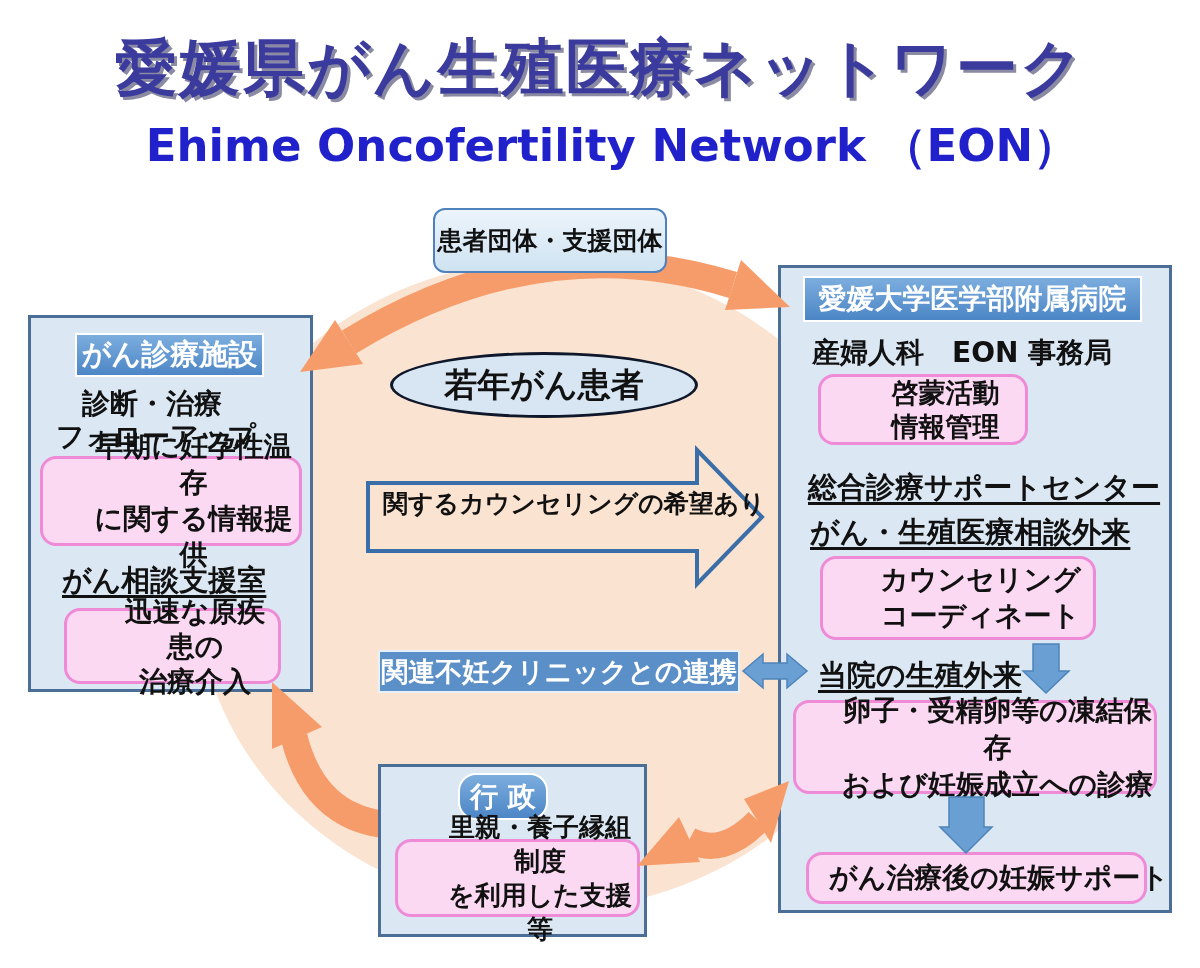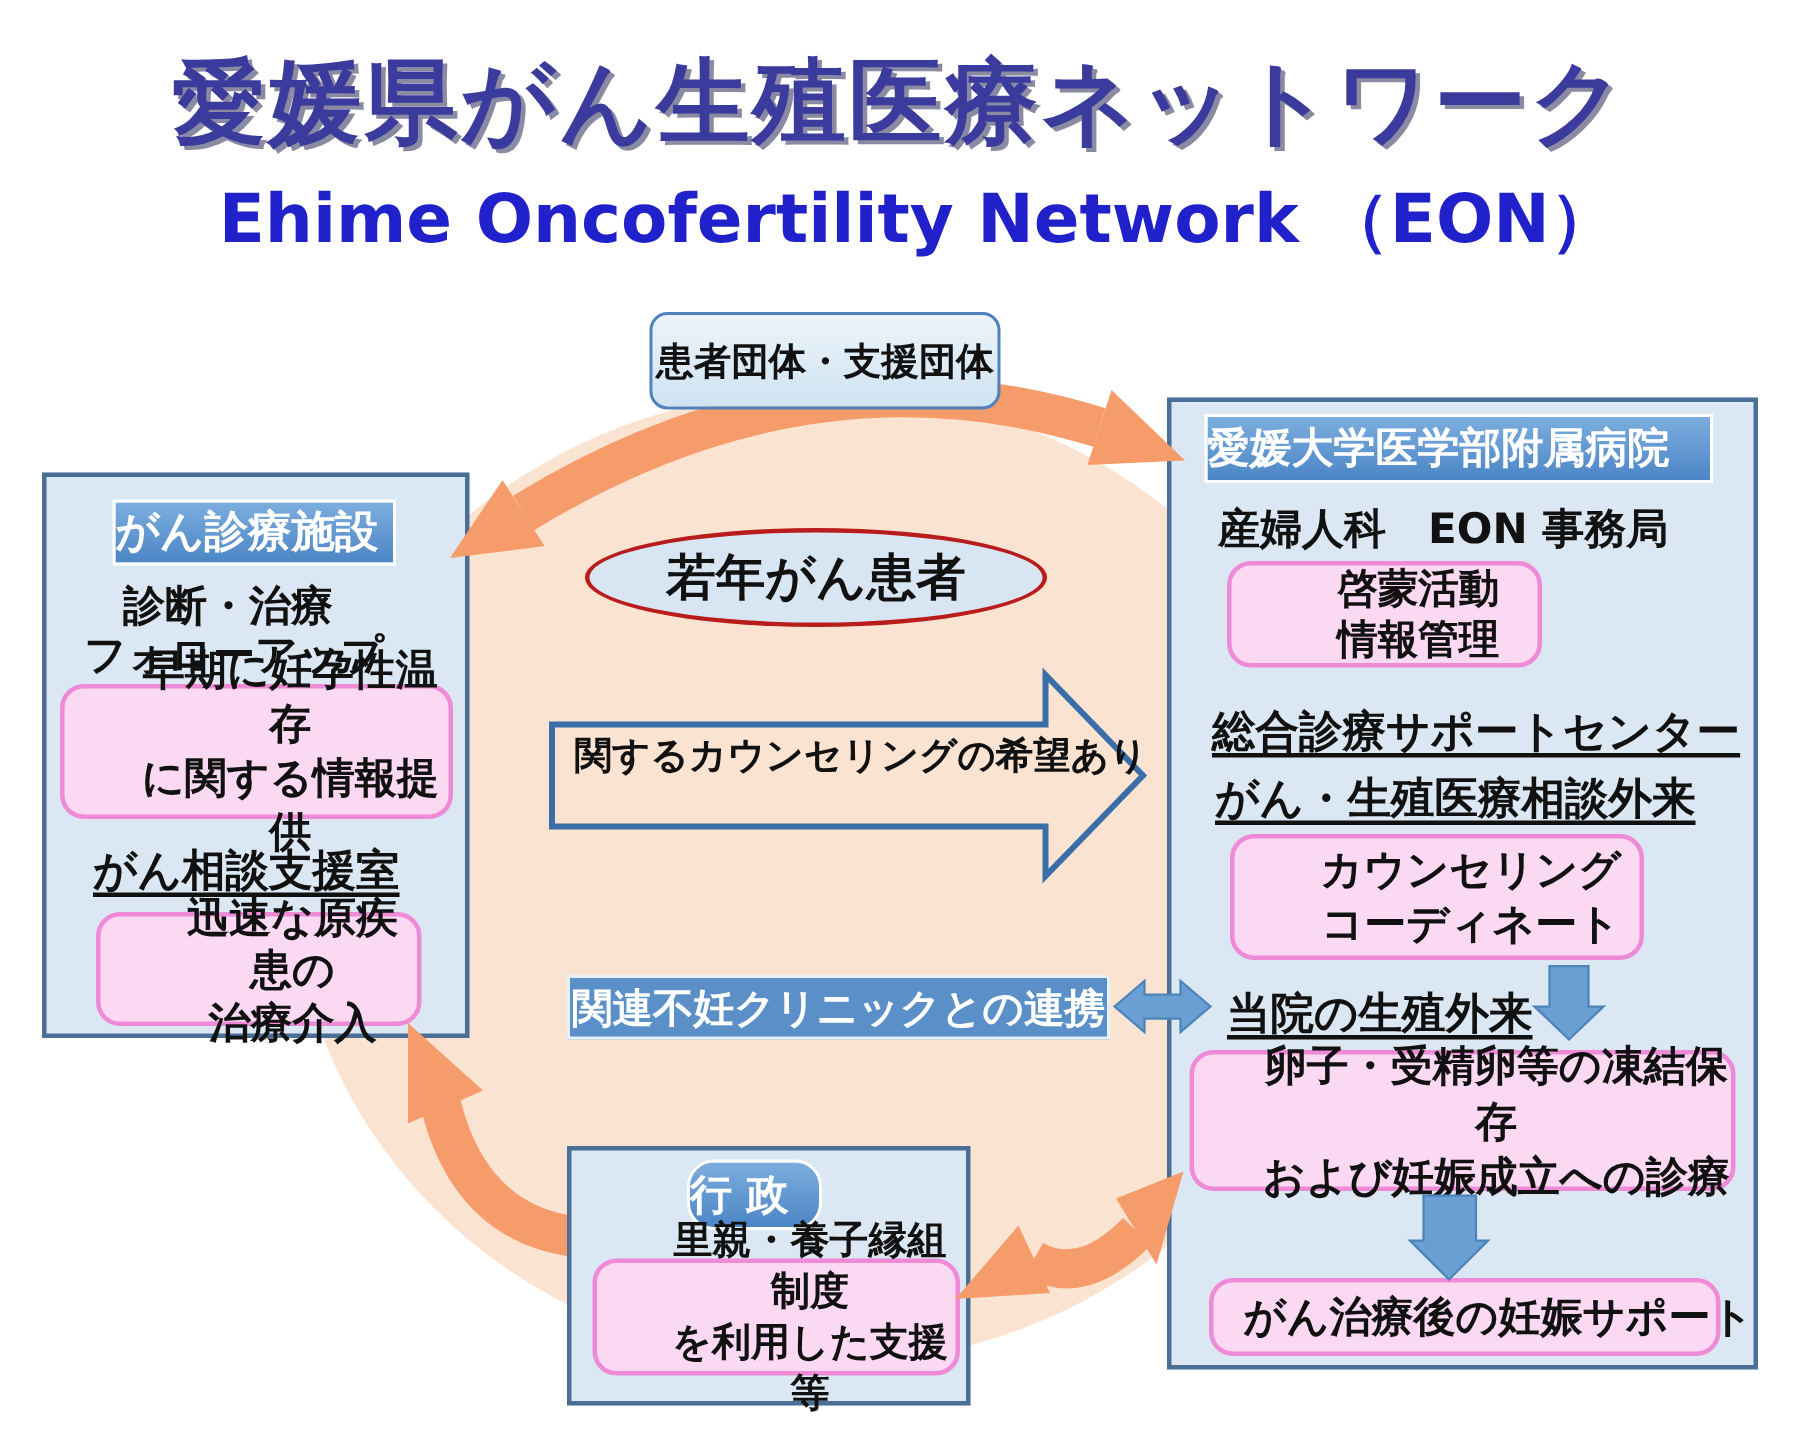--- a/index.html
+++ b/index.html
@@ -8,27 +8,27 @@
   .abs{position:absolute;}
   svg.layer{position:absolute;left:0;top:0;pointer-events:none;}
   #bg-layer{z-index:0;}
   #front-layer{z-index:3;}
   .z2{z-index:2;}
   .title{width:1200px;text-align:center;color:#3b3b9e;font-size:62px;letter-spacing:2px;
          text-shadow:3px 3px 0 #8a8aa2;}
   .subtitle{width:1200px;text-align:center;color:#2121cb;font-size:45px;}
   .panel{background:#dbe8f3;border:3px solid #4a6e96;box-sizing:border-box;}
   .hdr{background:linear-gradient(180deg,#7cadde 0%,#4c86c6 100%);border:2px solid #fff;
-       box-sizing:border-box;color:#fff;display:flex;align-items:center;justify-content:flex-start;}
+       box-sizing:border-box;color:#fff;display:flex;align-items:center;justify-content:center;}
   .pink{background:#fcd9f3;border:3px solid #ee8ad6;border-radius:16px;box-sizing:border-box;
         display:flex;flex-direction:column;align-items:center;justify-content:center;text-align:center;padding-left:45px;}
   .u{text-decoration:underline;text-underline-offset:5px;text-decoration-thickness:2.5px;}
   .nodebox{background:linear-gradient(180deg,#ecf4fb 0%,#cfe3f2 100%);border:2px solid #4f81bd;
            border-radius:12px;box-sizing:border-box;display:flex;align-items:center;justify-content:center;z-index:4;}
-  .ellipse{background:#d8e6f3;border:3px solid #b91c1c;border-radius:50%;box-sizing:border-box;
+  .ellipse{background:#d8e6f3;border:3px solid #0f172a;border-radius:50%;box-sizing:border-box;
            display:flex;align-items:center;justify-content:center;}
   .clinic{background:#5b8fc7;border:2px solid #e8f1fa;box-sizing:border-box;color:#fff;
           display:flex;align-items:center;justify-content:center;}
   .nowrap{white-space:nowrap;}
 </style>
 </head>
 <body>
 
 <div id="stage">
 

